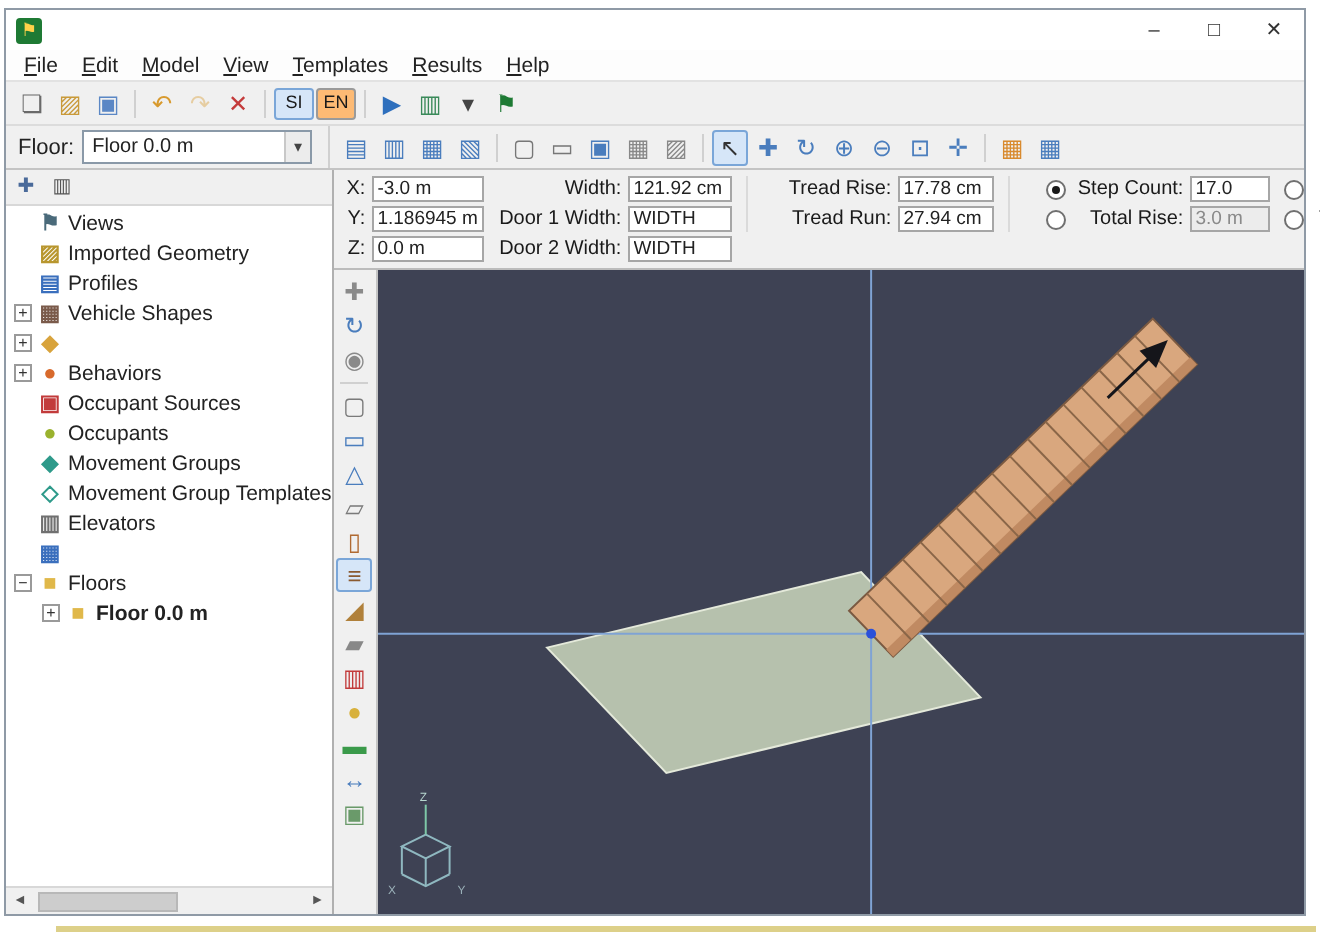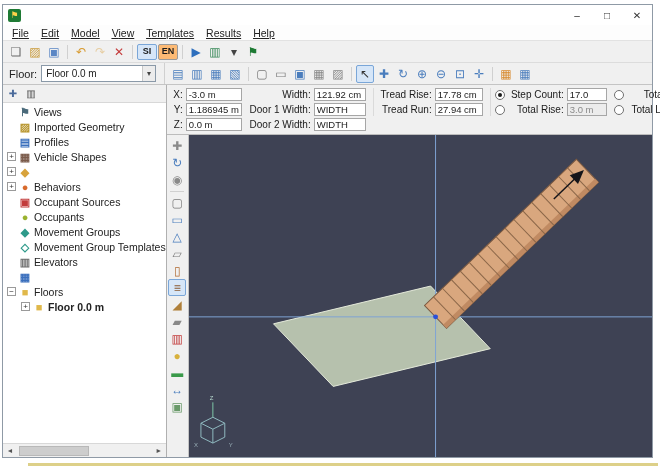--- a/index.html
+++ b/index.html
@@ -12,29 +12,29 @@
   
   .titlebar { flex:0 0 20px; background:#ffffff; display:flex; align-items:center; padding-left:5px; gap:5px; }
   .app-icon { width:13px; height:13px; background:#1e7a34; color:#ffd24a; font-size:9px; line-height:13px;
               text-align:center; border-radius:2px; font-style:normal; }
   .title { font-size:10.5px; color:#1a1a1a; }
   .win-controls { margin-left:auto; display:flex; height:100%; }
   .win-btn { width:30px; display:flex; align-items:center; justify-content:center; font-size:10px; color:#333; }
 
   
   .menubar { flex:0 0 16px; background:#fdfdfd; border-bottom:1px solid #e2e2e2; display:flex; align-items:center; padding-left:3px; }
-  .menu-item { display:inline-block; padding:1px 6px; font-size:10.5px;text-decoration:underline; }
+  .menu-item { display:inline-block; padding:1px 6px; font-size:10.5px; }
   .menu-item::first-letter { text-decoration:underline; }
 
   
   .toolbar { flex:0 0 22px; background:#f0f0f0; border-bottom:1px solid #dcdcdc; display:flex; align-items:center; padding-left:4px; gap:1px; }
   .tbi { width:18px; height:18px; display:flex; align-items:center; justify-content:center; border:1px solid transparent; border-radius:2px; flex:0 0 auto; }
   .tbi .glyph { font-style:normal; font-weight:normal; font-size:12px; line-height:1; color:var(--icon-color,#555); }
   .tbi.boxed { border:1px solid #9a9a9a; background:#fdba74; width:20px; height:16px; }
-  .tbi.boxed .glyph { font-size:9px; font-weight:bold; }
+  .tbi.boxed .glyph { font-size:9px; font-weight:normal; }
   .tbi.selected { background:#d6e6f8; border-color:#7aa6d8; }
   .tbi.disabled { opacity:.4; }
   .tbi.sep { width:7px; height:16px; border:none; position:relative; }
   .tbi.sep::after { content:""; position:absolute; left:3px; top:1px; bottom:1px; width:1px; background:#d0d0d0; }
 
   
   .row2 { flex:0 0 22px; display:flex; background:#f0f0f0; border-bottom:1px solid #c4c4c4; }
   .floor-cell { flex:0 0 162px; display:flex; align-items:center; gap:4px; padding-left:6px; border-right:1px solid #d0d0d0; }
   .floor-combo { flex:1; margin-right:8px; height:17px; background:#fff; border:1px solid #8a99a8; display:flex; align-items:center; font-size:10px; padding-left:4px; }
   .floor-combo .caret { margin-left:auto; width:13px; text-align:center; font-size:8px; color:#444; background:#ececec; border-left:1px solid #c8c8c8; align-self:stretch; line-height:15px; }
@@ -53,21 +53,21 @@
   .ticon { width:12px; height:12px; font-style:normal; font-size:11px; line-height:12px; text-align:center; color:var(--icon-color,#888); flex:0 0 auto; }
   .tree-row.bold .tlabel { font-weight:bold; }
   .hscroll { flex:0 0 14px; background:#f0f0f0; border-top:1px solid #d8d8d8; display:flex; align-items:center; }
   .scroll-btn { width:14px; height:13px; font-size:7px; color:#555; display:flex; align-items:center; justify-content:center; font-style:normal; }
   .scroll-thumb { width:70px; height:10px; background:#cdcdcd; border:1px solid #b8b8b8; margin-left:2px; }
 
   
   .right-col { flex:1; display:flex; flex-direction:column; min-width:0; }
   .props { flex:0 0 48px; background:#f0f0f0; border-bottom:1px solid #bcbcbc; display:flex; align-items:flex-start; padding:3px 4px; gap:7px; font-size:10px; }
   .pcol { display:flex; flex-direction:column; gap:2px; }
-  .pcol.sep-left { border-left:1px solid #dadada; padding-left:4px;align-items:flex-end; }
+  .pcol.sep-left { border-left:1px solid #dadada; padding-left:18px;align-items:flex-end; }
   .prow { display:flex; align-items:center; gap:3px; height:13px; }
   .plabel { text-align:right; color:#1a1a1a; white-space:nowrap; }
   .w-xyz { width:12px; } .w-wd { width:62px; } .w-tr { width:54px; } .w-r1 { width:56px; } .w-r2 { width:62px; }
   .pinput { height:13px; border:1px solid #a6a6a6; background:#fff; font-size:9.5px; padding:0 2px; font-family:inherit; color:#222; }
   .pinput.disabled { background:#ececec; color:#8a8a8a; }
   .in-xyz { width:56px; } .in-wd { width:52px; } .in-tr { width:48px; } .in-r { width:40px; }
   .radio { width:10px; height:10px; border:1px solid #707070; border-radius:50%; background:#fff; flex:0 0 auto; }
   .radio.selected::after { content:""; display:block; width:4px; height:4px; margin:2px; border-radius:50%; background:#1a1a1a; }
 
   

